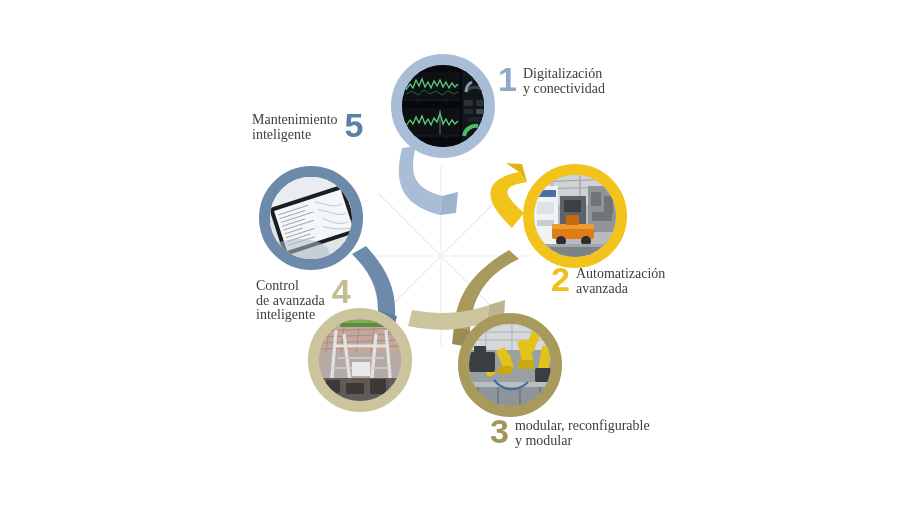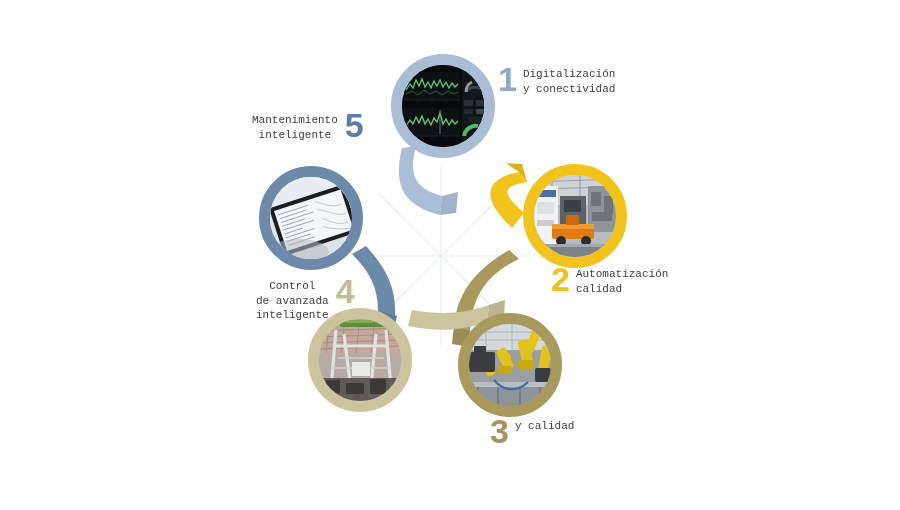--- a/index.html
+++ b/index.html
@@ -22,29 +22,29 @@
     white-space:nowrap;
   }
   .lbl .num{
     font-family:"Liberation Sans", sans-serif;
     font-weight:700;
     font-size:34px;
     line-height:30px;
     letter-spacing:-1px;
   }
   .lbl .txt{
-    font-family:Liberation Mono, monospace;
-    font-size:11px;
+    font-family:Liberation Serif, serif;
+    font-size:14px;
     line-height:14.5px;
     color:#3d3d3d;
     padding-top:3px;
     font-weight:400;
   }
   .lbl.right-align{flex-direction:row-reverse;}
-  .lbl.right-align .txt{text-align:center;}
+  .lbl.right-align .txt{text-align:left;}
   .lbl .txt div{display:block;}
 </style>
 </head>
 <body>
 
 <div id="stage">
 
   <svg id="diagram" viewBox="0 0 900 510">
     <defs>
 
@@ -355,28 +355,29 @@
     <span class="txt">
       <div>Digitalización</div>
       <div>y conectividad</div>
     </span>
   </div>
 
   <div class="lbl" id="label-2" style="left:551px;top:264px;">
     <span class="num" style="color: rgb(240, 191, 28);">2</span>
     <span class="txt">
       <div>Automatización</div>
-      <div>calidad</div>
+      <div>avanzada</div>
     </span>
   </div>
 
   <div class="lbl" id="label-3" style="left:490px;top:416px;">
     <span class="num" style="color: rgb(163, 148, 92);">3</span>
     <span class="txt">
-      <div>y calidad</div>
+      <div>modular, reconfigurable</div>
+      <div>y modular</div>
     </span>
   </div>
 
   <div class="lbl right-align" id="label-4" style="left:256px;top:276px;">
     <span class="num" style="color: rgb(196, 189, 146);">4</span>
     <span class="txt">
       <div>Control</div>
       <div>de avanzada</div>
       <div>inteligente</div>
     </span>

